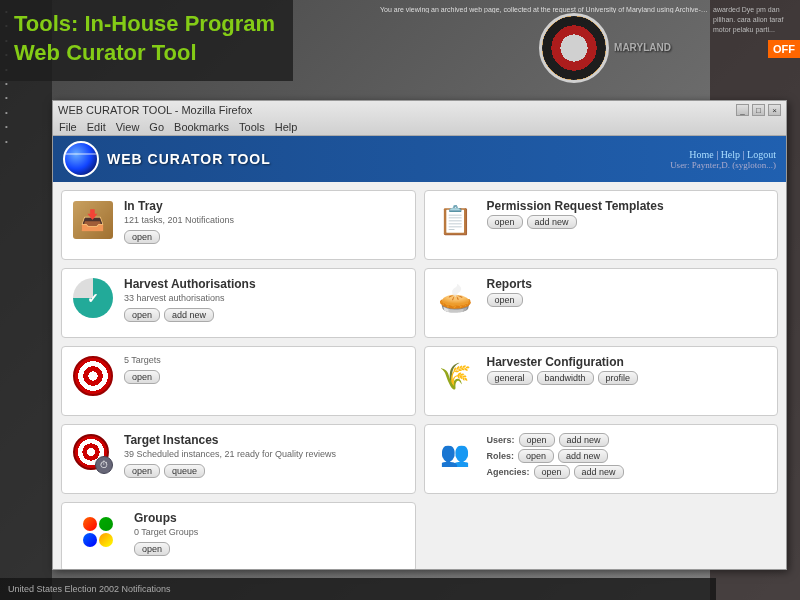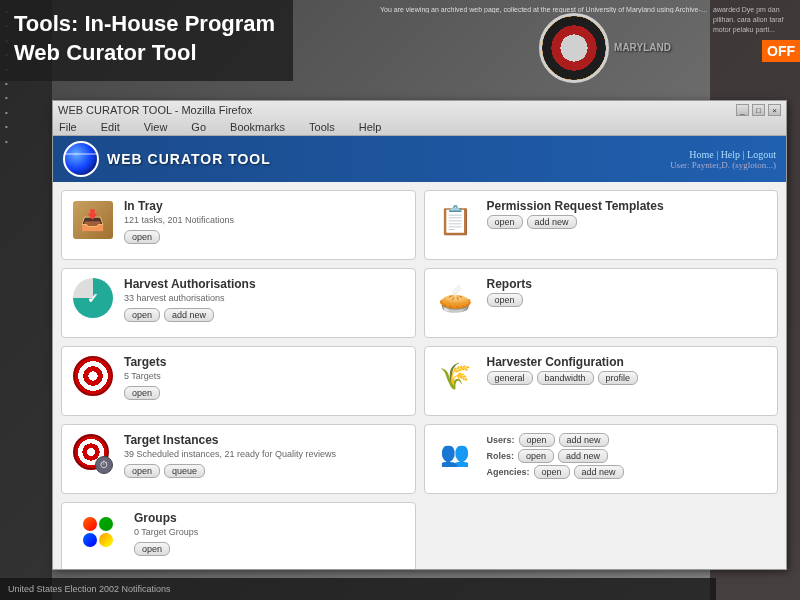--- a/index.html
+++ b/index.html
@@ -25,21 +25,21 @@
     
     .title-overlay {
       position: absolute;
       top: 0; left: 0;
       background: rgba(30,30,30,0.82);
       padding: 10px 18px 14px 14px;
       z-index: 10;
       max-width: 370px;
     }
     .title-overlay h1 {
-      color: #ffffff;
+      color: #84cc16;
       font-size: 22px;
       font-weight: bold;
       line-height: 1.3;
     }
 
     
     .browser-window {
       position: absolute;
       top: 100px;
       left: 52px;
@@ -81,21 +81,21 @@
       background: linear-gradient(to bottom, #e0e0e0, #c0c0c0);
       border: 1px solid #999;
       font-size: 8px;
       display: flex;
       align-items: center;
       justify-content: center;
       cursor: pointer;
     }
     .browser-menubar {
       display: flex;
-      gap: 24px;
+      gap: 10px;
       padding: 2px 6px;
       font-size: 11px;
       color: #333;
     }
     .browser-menubar span {
       cursor: pointer;
     }
 
     
     .wct-header {
@@ -302,21 +302,21 @@
 
     .wct-content::-webkit-scrollbar { width: 8px; }
     .wct-content::-webkit-scrollbar-thumb { background: #bbb; }
 
     .off-badge {
       position: absolute;
       top: 40px;
       right: 0;
       background: #ff6600;
       color: #fff;
-      font-size: 14px;
+      font-size: 11px;
       font-weight: bold;
       padding: 3px 5px;
       z-index: 8;
     }
   </style>
 </head>
 <body>
 
 <div class="bg-slide"></div>
 
@@ -450,21 +450,20 @@
             <button class="btn-small">open</button>
           </div>
         </div>
       </div>
 
       <div class="card">
         <div class="card-icon">
           <div style="width:40px;height:40px;border-radius:50%;background:radial-gradient(circle,#fff 18%,#c00 18% 38%,#fff 38% 58%,#c00 58% 78%,#fff 78% 88%,#c00 88%);border:2px solid #900;"></div>
         </div>
         <div class="card-body">
-          <div class="card-title">Targets</div>
           <div class="card-subtitle">5 Targets</div>
           <div class="card-actions">
             <button class="btn-small">open</button>
           </div>
         </div>
       </div>
 
       <div class="card">
         <div class="card-icon">
           <div style="font-size:26px;color:#c90;">🌾</div>

